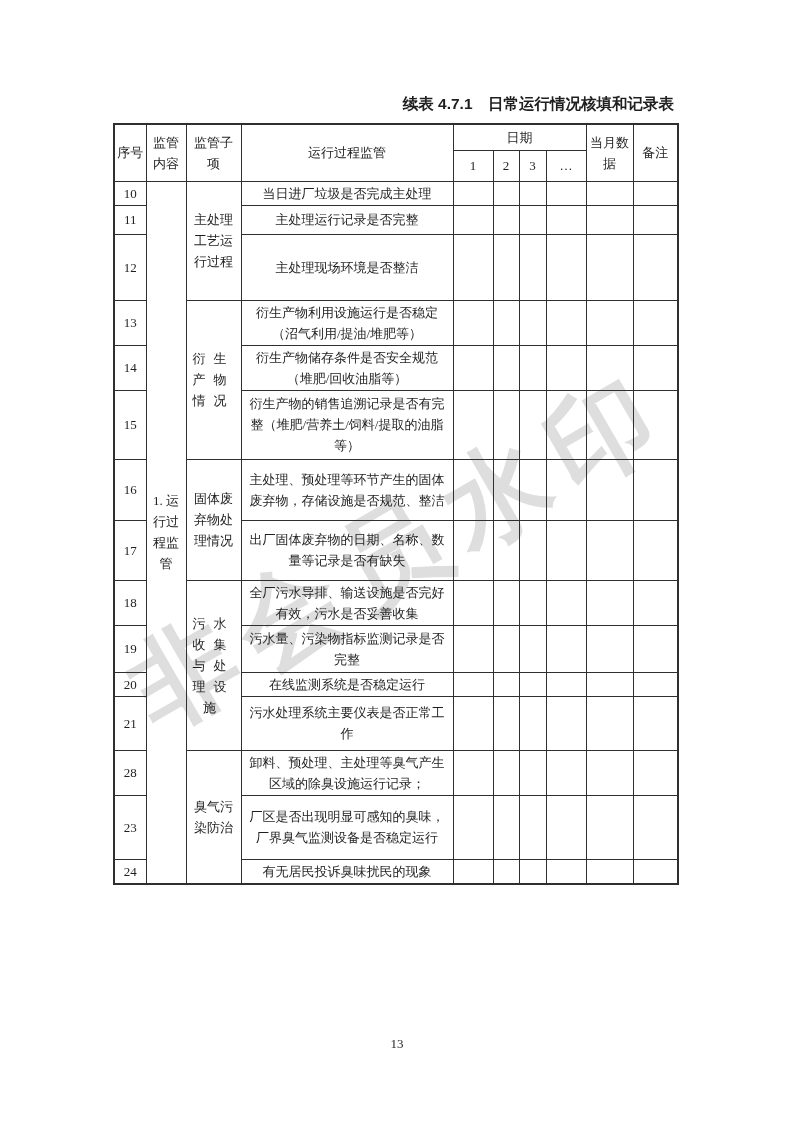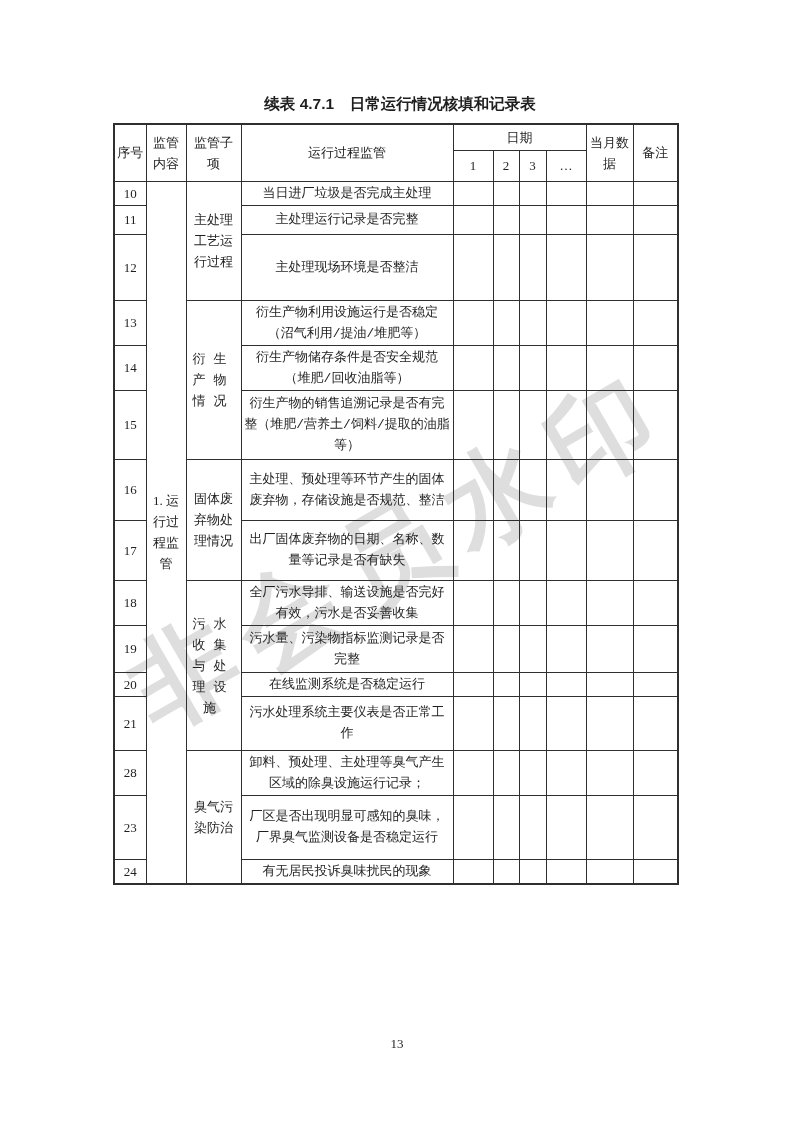--- a/index.html
+++ b/index.html
@@ -21,22 +21,22 @@
     font-size:104px;
     letter-spacing:16px;
     color:rgba(0,0,0,0.13);
     transform:rotate(-30deg);
     white-space:nowrap;
     z-index:0;
     pointer-events:none;
   }
   .title{
     position:absolute;
-    left:118px;top:94px;width:564px;
-    text-align:center;
+    left:110px;top:94px;width:564px;
+    text-align:right;
     font-family:"Liberation Sans", sans-serif;
     font-weight:bold;
     font-size:15.5px;
     z-index:2;
   }
   table.record{
     position:absolute;
     left:113px;top:123px;
     border-collapse:collapse;
     table-layout:fixed;
@@ -57,21 +57,21 @@
   table.record{border:2px solid #2f2f2f;}
   th.seq{padding:0 3px;}
   th.content{padding:0 4px;margin-top:16px;}
   th.subitem{padding:0 12px;}
   th.month{padding:0 6px;}
   th.remark{padding:0 16px;}
   td.no{text-align:center;}
   td.supervision{padding:0 4px;text-align:left;margin-left:40px;}
   td.sub{padding:0 12px;text-align:left;margin-top:8px;}
   td.sub.spread{padding:0 4px;letter-spacing:8px;}
-  td.rec{text-align:left;padding:2px 6px;font-family:Liberation Mono, monospace;}
+  td.rec{text-align:left;padding:2px 6px;}
   .hr1{height:26px;}
   .hr2{height:31px;}
   .r10{height:23px;}.r11{height:29px;}.r12{height:66px;}
   .r13{height:42px;}.r14{height:43px;}.r15{height:69px;}
   .r16{height:61px;}.r17{height:60px;}
   .r18{height:44px;}.r19{height:47px;}.r20{height:24px;}.r21{height:54px;}
   .r22{height:41px;}.r23{height:64px;}.r24{height:25px;}
   .pagenum{
     position:absolute;
     left:0;top:1036px;width:794px;

